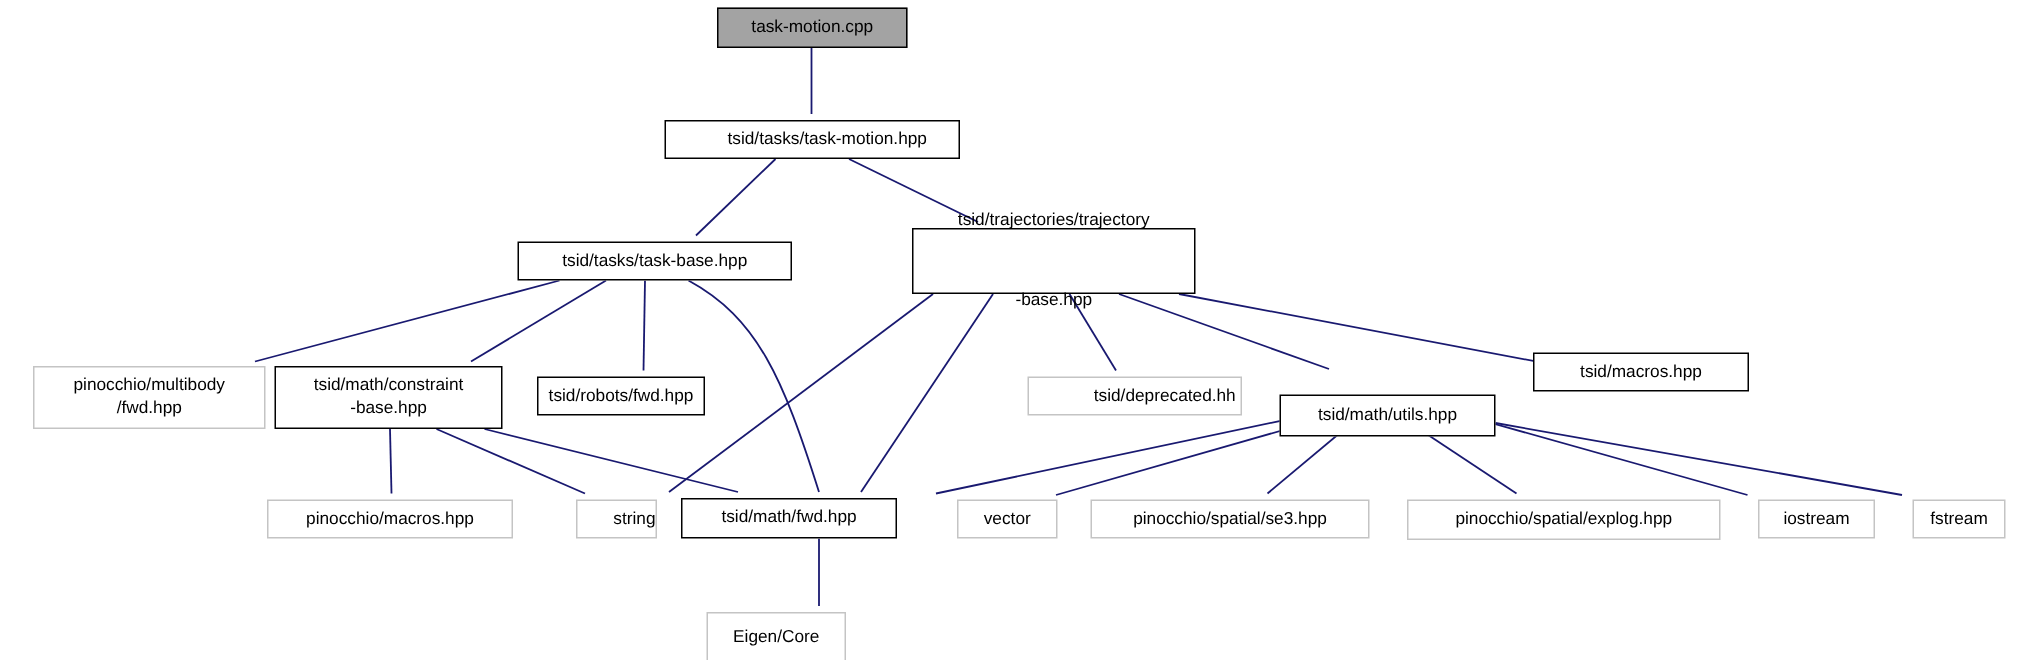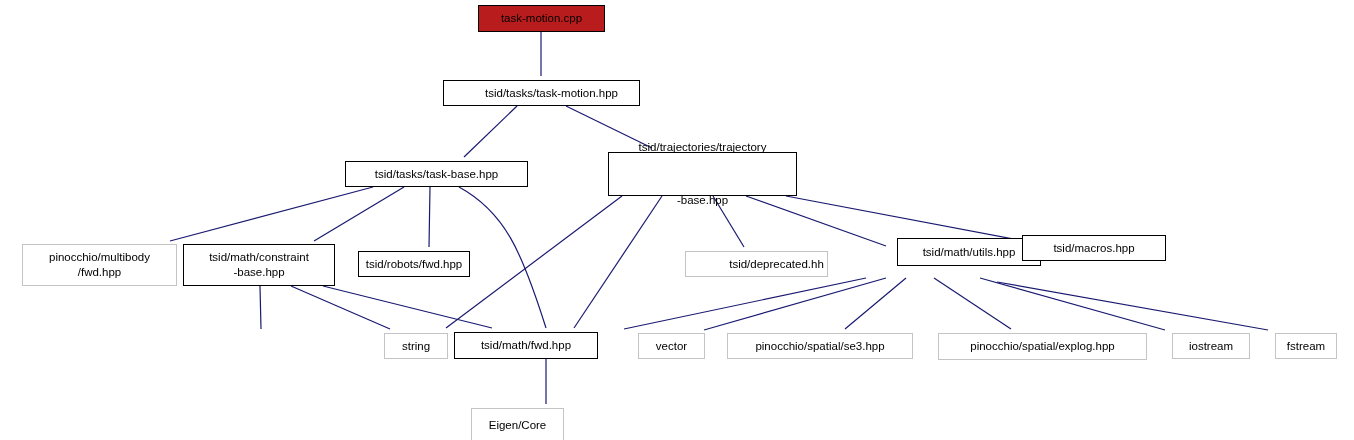--- a/index.html
+++ b/index.html
@@ -21,21 +21,21 @@
     display:flex;flex-direction:column;
     align-items:center;justify-content:center;
     background:#ffffff;
     font-size:11.5px;color:#000;
     line-height:1.3;
     white-space:nowrap;
     cursor:pointer;
   }
   .node.internal{border:1px solid #000000;}
   .node.external{border:1px solid #c4c4c4;}
-  .node.current{background:#b91c1c;border:1.5px solid #000000;}
+  .node.current{background:#a3a3a3;border:1.5px solid #000000;}
   .node span{display:block;text-align:center;}
 </style>
 </head>
 <body>
 
 <div id="canvas">
   <svg class="edges">
     <defs>
       <marker id="arrow" viewBox="0 0 12 8" refX="11" refY="4" markerWidth="12" markerHeight="8" markerUnits="userSpaceOnUse" orient="auto">
         <path id="arrowhead-shape" d="M0,0 L12,4 L0,8 Z" fill="#191970"></path>
@@ -84,27 +84,30 @@
     <div class="node internal" style="left: 183px; top: 244px; width: 152px; height: 42px; align-items: center;">
       <span>tsid/math/constraint</span>
       <span>-base.hpp</span>
     </div>
     <div class="node internal" style="left: 358px; top: 251px; width: 112px; height: 26px;">
       <span>tsid/robots/fwd.hpp</span>
     </div>
     <div class="node external" style="left: 685px; top: 251px; width: 143px; height: 26px; padding-left: 40px;">
       <span>tsid/deprecated.hh</span>
     </div>
-    <div class="node internal" style="left: 853px; top: 238px; width: 144px; height: 28px; margin-left: 44px;">
+    <div class="node internal" style="left: 853px; top: 263px; width: 144px; height: 28px;">
       <span>tsid/math/utils.hpp</span>
     </div>
     <div class="node internal" style="left: 1022px; top: 235px; width: 144px; height: 26px;">
       <span>tsid/macros.hpp</span>
     </div>
-    <div class="node external" style="left: 384px; top: 333px; width: 64px; height: 26px;">
+    <div class="node external" style="left: 178px; top: 333px; width: 164px; height: 26px;">
+      <span>pinocchio/macros.hpp</span>
+    </div>
+    <div class="node external" style="left: 384px; top: 333px; width: 54px; height: 26px; align-items: flex-end;">
       <span>string</span>
     </div>
     <div class="node internal" style="left: 454px; top: 332px; width: 144px; height: 27px;">
       <span>tsid/math/fwd.hpp</span>
     </div>
     <div class="node external" style="left: 638px; top: 333px; width: 67px; height: 26px;">
       <span>vector</span>
     </div>
     <div class="node external" style="left: 727px; top: 333px; width: 186px; height: 26px;">
       <span>pinocchio/spatial/se3.hpp</span>

